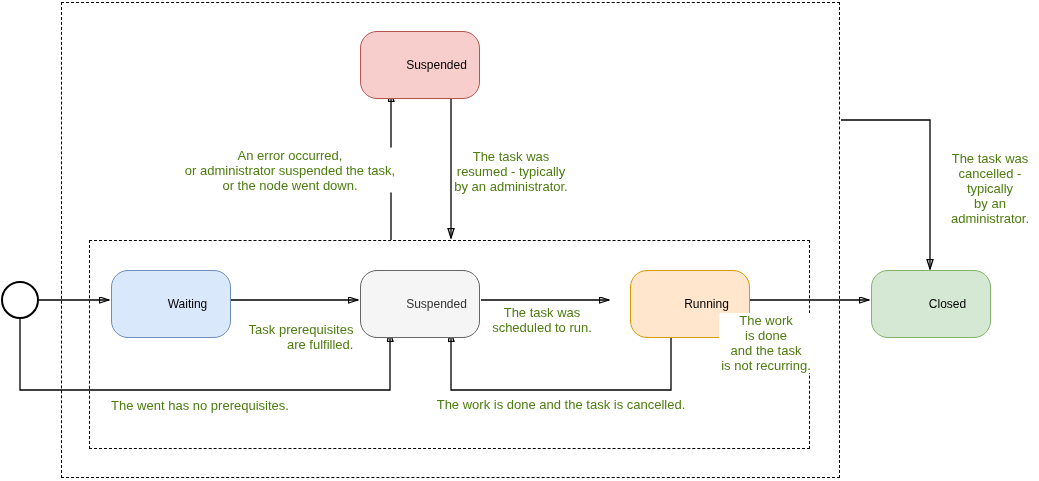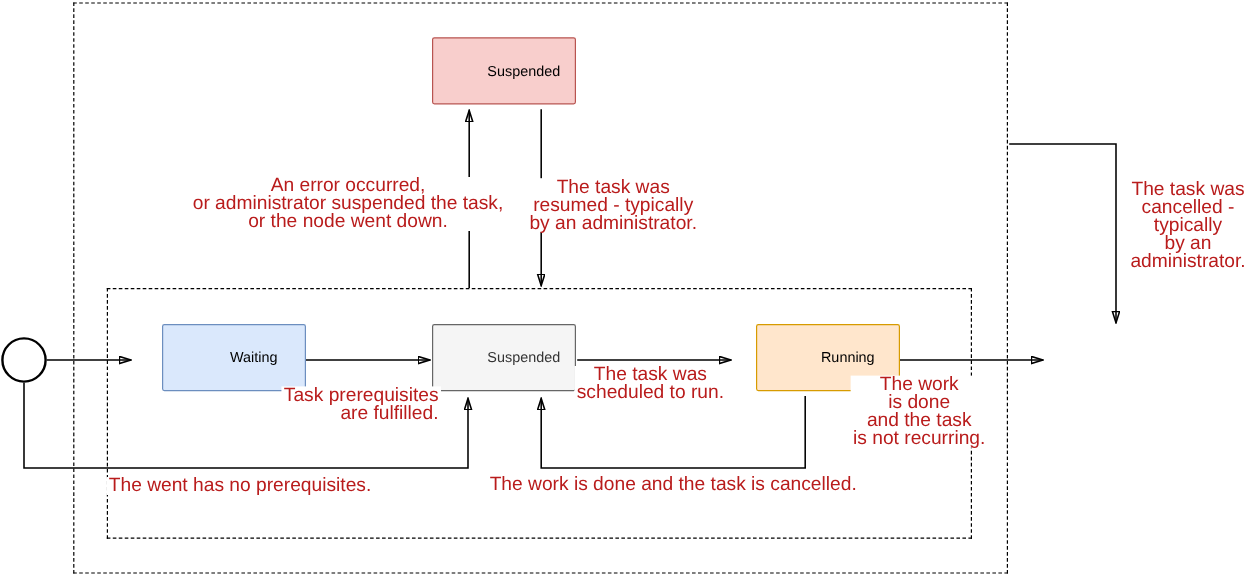--- a/index.html
+++ b/index.html
@@ -6,36 +6,36 @@
   .canvas{
     position:relative;width:1039px;height:481px;background:#ffffff;
     font-family:"Liberation Sans", sans-serif;overflow:hidden;
   }
   .dashed-rect{position:absolute;border:1px dashed #000000;background:transparent;}
   .outer-group{left:61px;top:2px;width:777px;height:474px;}
   .inner-group{left:89px;top:240px;width:719px;height:207px;}
   .edges{position:absolute;left:0;top:0;}
   .edges path{stroke:#000000;stroke-width:1.3;fill:none;}
   .node-box{
-    position:absolute;width:120px;height:56px;border:1px solid #000;border-radius:2px;
+    position:absolute;width:120px;height:68px;border:1px solid #000;border-radius:17px;
     display:flex;align-items:center;justify-content:center;
     font-size:12px;color:#000;box-sizing:border-box;padding-left:33px;
   }
   .node-start{
     position:absolute;left:1px;top:281px;width:38px;height:38px;border-radius:50%;
     border:2px solid #000000;background:#ffffff;box-sizing:border-box;
   }
-  #n-waiting{left:111px;top:270px;margin-left:24px;}
+  #n-waiting{left:111px;top:270px;}
   #n-runnable{left:360px;top:270px;}
   #n-running{left:630px;top:270px;}
   #n-suspended{left:360px;top:31px;}
   #n-closed{left:871px;top:270px;}
   .edge-label{
     position:absolute;transform:translate(-50%,-50%);
-    font-size:16px;line-height:15px;color:#b91c1c;text-align:center;
+    font-size:13px;line-height:15px;color:#4d7c0f;text-align:center;
     white-space:pre-line;background:#ffffff;padding:0 2px;
   }
   #l-error{left:290px;top:170px;}
   #l-resumed{left:511px;top:171px;}
   #l-cancelled{left:990px;top:188px;}
   #l-prereq{left:301px;top:337px;text-align:right;}
   #l-scheduled{left:542px;top:320px;}
   #l-notrecurring{left:766px;top:343px;}
   #l-noprereq{left:200px;top:405px;}
   #l-recurring{left:561px;top:404px;}
@@ -72,20 +72,23 @@
   </div>
   <div class="node-box" id="n-runnable" style="background: rgb(245, 245, 245); border-color: rgb(102, 102, 102); color: rgb(51, 51, 51);">
     <span>Suspended</span>
   </div>
   <div class="node-box" id="n-running" style="background: rgb(255, 230, 204); border-color: rgb(215, 155, 0); color: rgb(0, 0, 0);">
     <span>Running</span>
   </div>
   <div class="node-box" id="n-suspended" style="background: rgb(248, 206, 204); border-color: rgb(184, 84, 80); color: rgb(0, 0, 0);">
     <span>Suspended</span>
   </div>
+  <div class="node-box" id="n-closed" style="background: rgb(213, 232, 212); border-color: rgb(130, 179, 102); color: rgb(0, 0, 0);">
+    <span>Closed</span>
+  </div>
 
   <div class="edge-label" id="l-error">An error occurred,
 or administrator suspended the task,
 or the node went down.</div>
   <div class="edge-label" id="l-resumed">The task was
 resumed - typically
 by an administrator.</div>
   <div class="edge-label" id="l-cancelled">The task was
 cancelled - typically
 by an administrator.</div>

